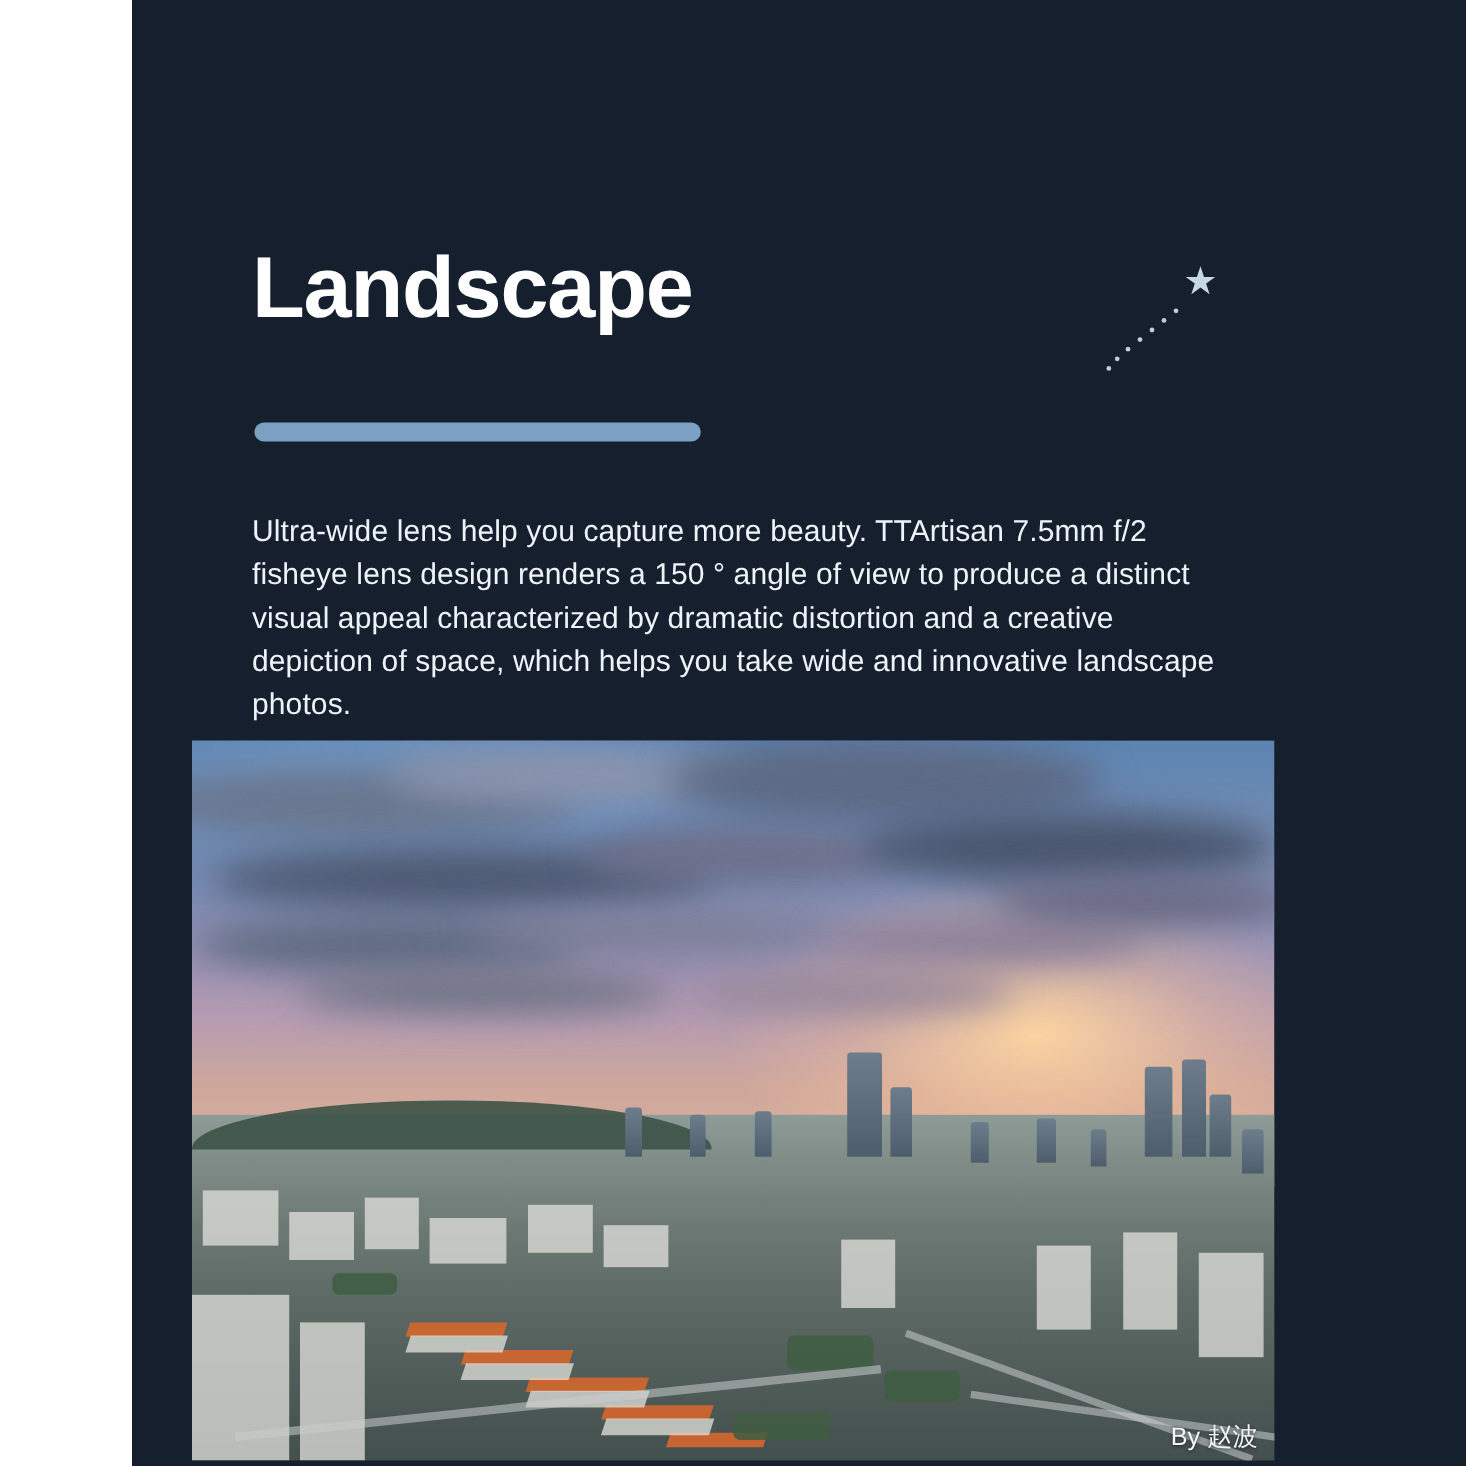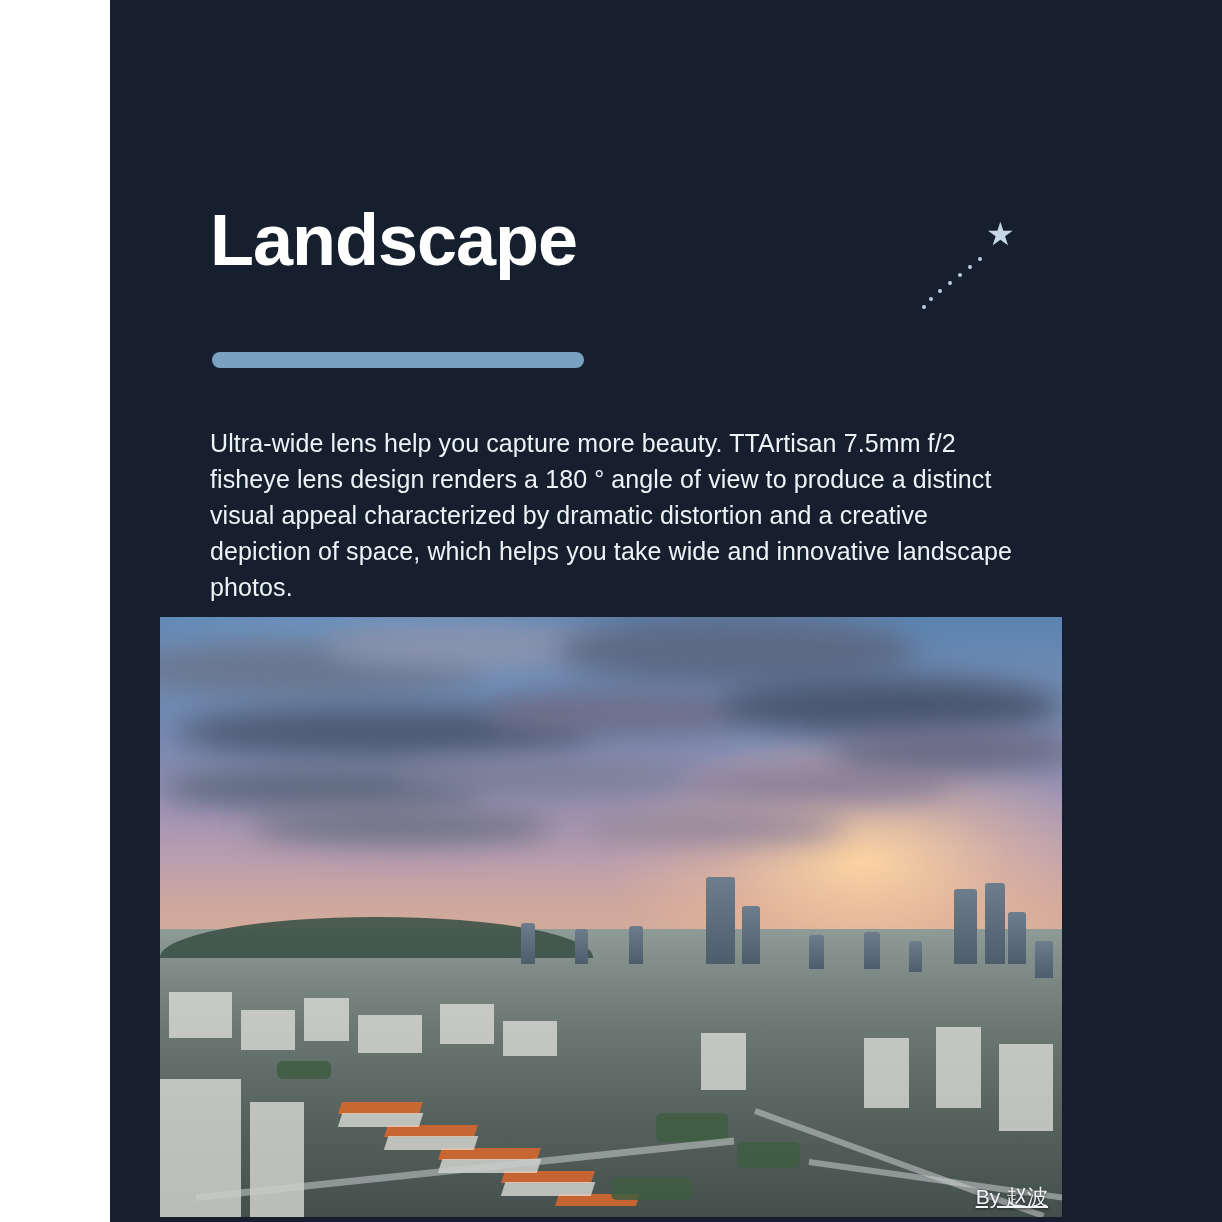--- a/index.html
+++ b/index.html
@@ -174,21 +174,20 @@
     opacity: 0.85;
     border-radius: 6px;
   }
   .photo-credit {
     position: absolute;
     right: 14px;
     bottom: 6px;
     color: #f2f5f7;
     font-size: 21px;
     text-shadow: 0 1px 3px rgba(0,0,0,0.6);
-    text-decoration: underline;
   }
 </style>
 </head>
 <body>
 
 <div class="page">
   <div class="panel">
 
     <div class="headline">
       <span class="line">Landscape</span>
@@ -199,21 +198,21 @@
       <div class="star">★</div>
       <div class="dot" style="left:58px; top:42px;"></div>
       <div class="dot" style="left:48px; top:50px;"></div>
       <div class="dot" style="left:38px; top:58px;"></div>
       <div class="dot" style="left:28px; top:66px;"></div>
       <div class="dot" style="left:18px; top:74px;"></div>
       <div class="dot" style="left:9px; top:82px;"></div>
       <div class="dot" style="left:2px; top:90px;"></div>
     </div>
 
-    <p class="body-copy">Ultra-wide lens help you capture more beauty. TTArtisan 7.5mm f/2 fisheye lens design renders a 180 ° angle of view to produce a distinct visual appeal characterized by dramatic distortion and a creative depiction of space, which helps you take wide and innovative landscape photos.</p>
+    <p class="body-copy">Ultra-wide lens help you capture more beauty. TTArtisan 7.5mm f/2 fisheye lens design renders a 150 ° angle of view to produce a distinct visual appeal characterized by dramatic distortion and a creative depiction of space, which helps you take wide and innovative landscape photos.</p>
 
     <div class="photo">
       <div class="sky"></div>
       <div class="clouds">
         <div class="cloud" style="left:-4%; top:6%; width:40%; height:16%; background:#6a7790;"></div>
         <div class="cloud" style="left:18%; top:2%; width:34%; height:12%; background:#8a93ad;"></div>
         <div class="cloud" style="left:44%; top:0%; width:40%; height:18%; background:#5d6a85;"></div>
         <div class="cloud" style="left:2%; top:24%; width:46%; height:14%; background:#4f5b74;"></div>
         <div class="cloud" style="left:36%; top:20%; width:30%; height:12%; background:#6e6f8a;"></div>
         <div class="cloud" style="left:62%; top:16%; width:38%; height:16%; background:#4a5770;"></div>

